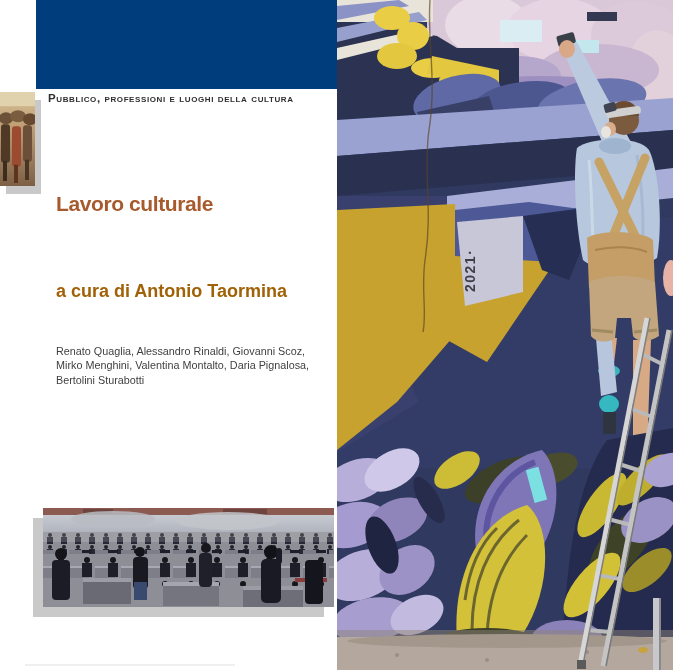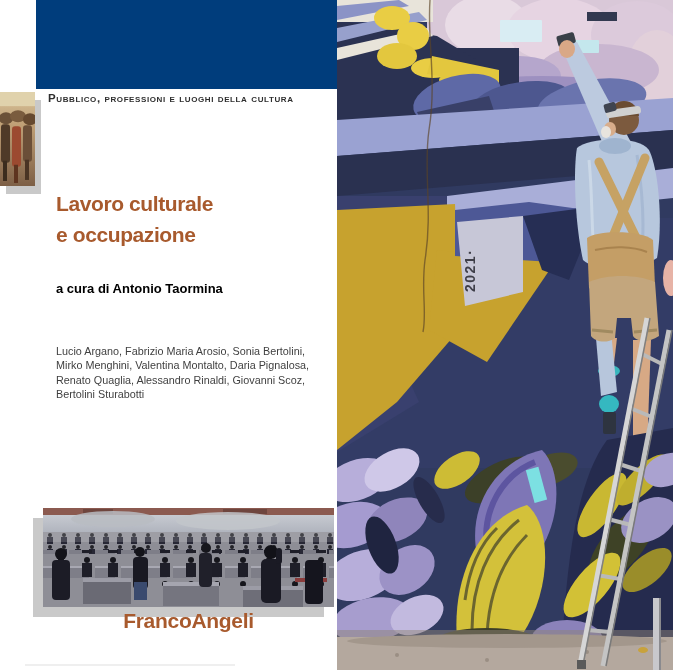--- a/index.html
+++ b/index.html
@@ -10,21 +10,21 @@
   .band{position:absolute;left:36px;top:0;width:301px;height:89px;background:#003d7c;}
   .series{position:absolute;left:48px;top:92px;width:285px;
           font-size:11.5px;font-weight:bold;color:#2e2e2e;
           font-variant:small-caps;letter-spacing:0.6px;}
   .thumb{position:absolute;left:0;top:92px;width:35px;height:94px;
          box-shadow:6px 8px 0 0 #c9c9c9;}
   .thumb svg{display:block;width:100%;height:100%;}
   .title{position:absolute;left:56px;top:188px;margin:0;width:280px;
          font-size:21px;line-height:31px;font-weight:bold;color:#a85a2d;letter-spacing:-0.4px;}
   .curator{position:absolute;left:56px;top:281px;width:280px;
-           font-size:13px;font-weight:bold;color:#000000;}
+           font-size:18px;font-weight:bold;color:#a16207;}
   .authors{position:absolute;left:56px;top:344px;width:280px;
            font-size:10.8px;line-height:14.4px;color:#3f3f3f;}
   .photo{position:absolute;left:43px;top:508px;width:291px;height:99px;
          box-shadow:-10px 10px 0 0 #c9c9c9;}
   .photo svg{display:block;width:100%;height:100%;}
   .publisher{position:absolute;left:43px;top:609px;width:291px;text-align:center;
              font-size:21px;font-weight:bold;color:#a85a2d;letter-spacing:-0.3px;}
   .footline{position:absolute;left:25px;top:664px;width:210px;height:2px;background:#efefef;}
   
   .mural{position:absolute;left:337px;top:0;width:336px;height:670px;overflow:hidden;}
@@ -56,28 +56,27 @@
         <ellipse cx="30" cy="27" rx="7" ry="6" fill="#66492f"></ellipse>
         <rect x="1" y="32" width="9" height="38" rx="3" fill="#4f3a28"></rect>
         <rect x="12" y="34" width="9" height="40" rx="3" fill="#9c4a30"></rect>
         <rect x="23" y="33" width="9" height="36" rx="3" fill="#6b4f38"></rect>
         <rect x="3" y="68" width="4" height="20" fill="#3c2c1e"></rect>
         <rect x="14" y="72" width="4" height="18" fill="#5e341f"></rect>
         <rect x="25" y="67" width="4" height="20" fill="#4a3424"></rect>
       </svg>
     </div>
 
-    <h1 class="title"><span>Lavoro culturale</span><br><span>e occupazione</span></h1>
+    <h1 class="title"><span>Lavoro culturale</span><br></h1>
 
     <div class="curator">a cura di Antonio Taormina</div>
 
     <div class="authors">
-      <div>Lucio Argano, Fabrizio Maria Arosio, Sonia Bertolini,</div>
+      <div>Renato Quaglia, Alessandro Rinaldi, Giovanni Scoz,</div>
       <div>Mirko Menghini, Valentina Montalto, Daria Pignalosa,</div>
-      <div>Renato Quaglia, Alessandro Rinaldi, Giovanni Scoz,</div>
       <div>Bertolini Sturabotti</div>
     </div>
 
     <div class="photo">
       <svg viewBox="0 0 291 99" preserveAspectRatio="none">
         <defs>
           <linearGradient id="sky" x1="0" y1="0" x2="0" y2="1">
             <stop offset="0" stop-color="#cfd2d8"></stop>
               <stop offset="1" stop-color="#aeb2bc"></stop>
           </linearGradient>
@@ -116,21 +115,20 @@
         <circle cx="163" cy="40" r="5" fill="#16161c"></circle>
         <rect x="156" y="45" width="13" height="34" rx="4" fill="#20202a"></rect>
         <circle cx="228" cy="44" r="7" fill="#121218"></circle>
         <rect x="218" y="51" width="20" height="44" rx="5" fill="#1a1a24"></rect>
         <rect x="233" y="40" width="6" height="16" rx="3" fill="#1a1a24"></rect>
         <rect x="262" y="52" width="18" height="44" rx="4" fill="#15151e"></rect>
         <rect x="0" y="24" width="291" height="10" fill="#ffffff" opacity="0.15"></rect>
       </svg>
     </div>
 
-    <div class="publisher">FrancoAngeli</div>
     <div class="footline"></div>
   </div>
 
   <div class="mural">
     <svg viewBox="0 0 336 670" preserveAspectRatio="none">
 
       <rect x="0" y="0" width="336" height="670" fill="#303a60"></rect>
 
       <rect x="90" y="0" width="246" height="95" fill="#d9c8d8"></rect>
       <ellipse cx="150" cy="25" rx="42" ry="30" fill="#e9dce6"></ellipse>

